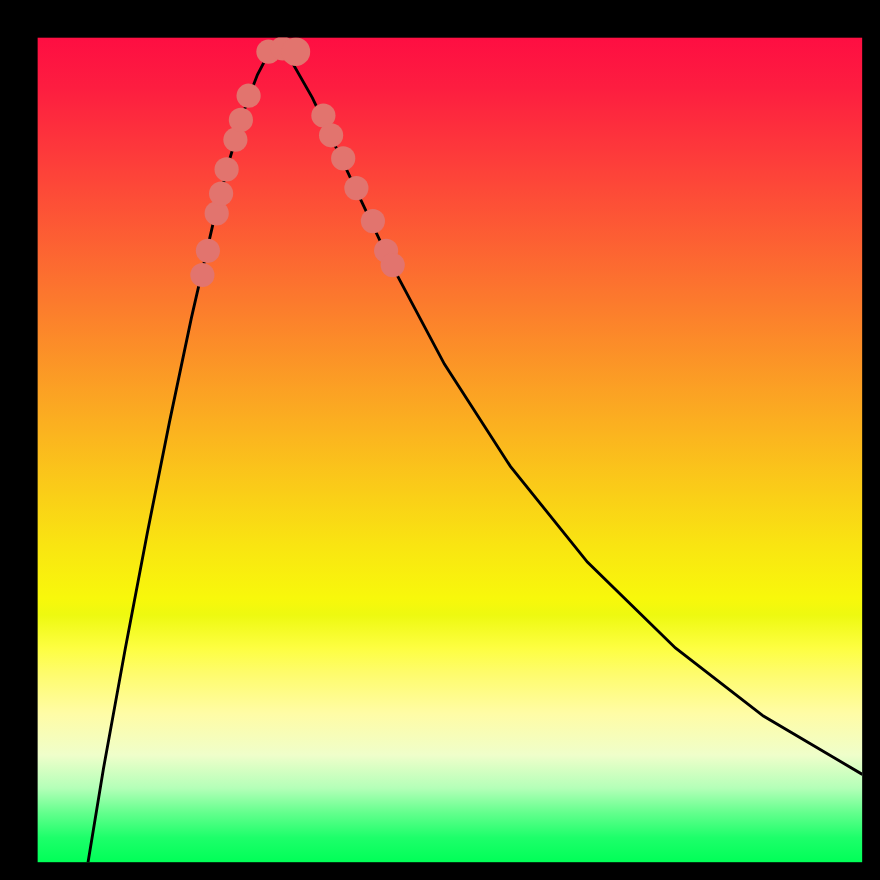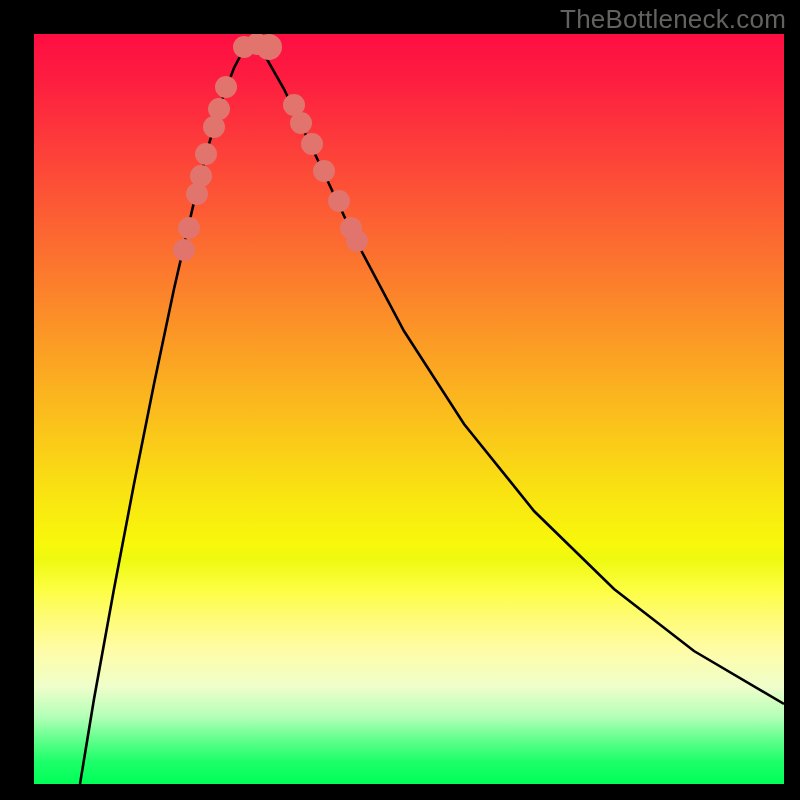--- a/index.html
+++ b/index.html
@@ -101,14 +101,13 @@
         <div class="marker" style="width: 22px; height: 22px; left: 260px; top: 71px;"></div>
         <div class="marker" style="width: 22px; height: 22px; left: 267px; top: 89px;"></div>
         <div class="marker" style="width: 22px; height: 22px; left: 278px; top: 110px;"></div>
         <div class="marker" style="width: 22px; height: 22px; left: 290px; top: 137px;"></div>
         <div class="marker" style="width: 22px; height: 22px; left: 305px; top: 167px;"></div>
         <div class="marker" style="width: 22px; height: 22px; left: 317px; top: 194px;"></div>
         <div class="marker" style="width: 22px; height: 22px; left: 323px; top: 207px;"></div>
       </div>
   </div>
 
-  <div class="watermark">TheBottleneck.com</div>
 </div>
 
 </body></html>

